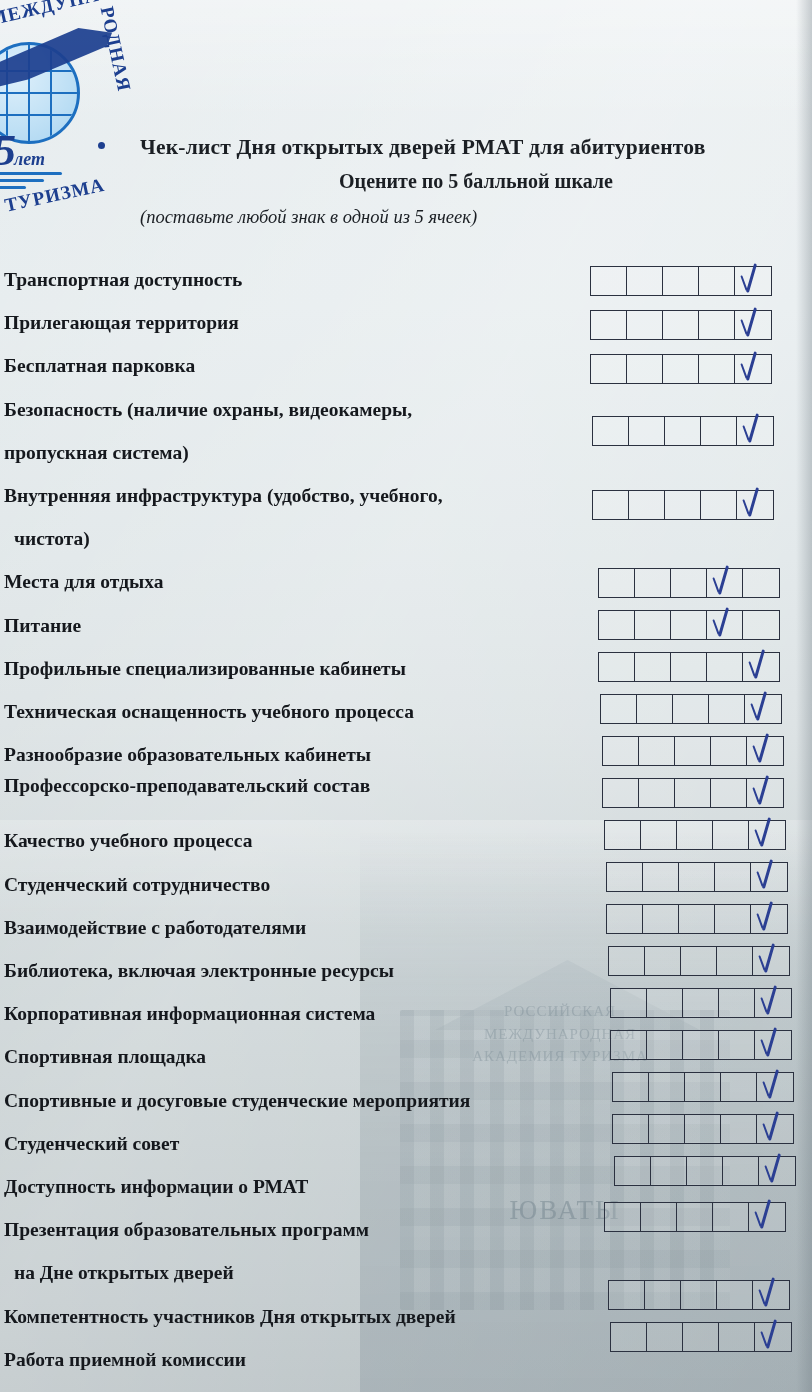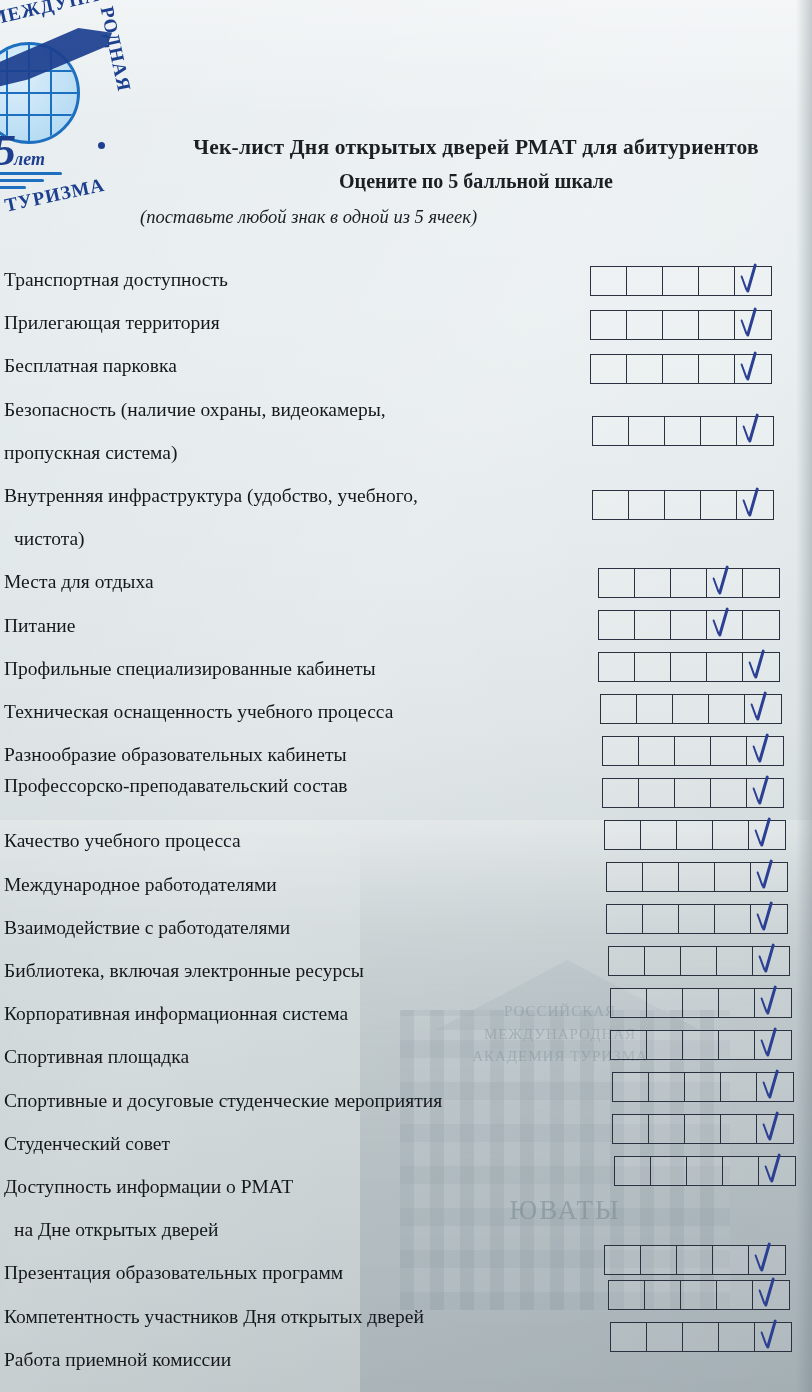--- a/index.html
+++ b/index.html
@@ -182,21 +182,20 @@
     border-radius: 50%;
     background: #1d3f8f;
   }
 
   
   .title {
     position: absolute;
     left: 140px;
     top: 135px;
     width: 672px;
-    text-align: center;
     font-size: 21.5px;
     font-weight: bold;
     letter-spacing: .2px;
   }
   .subtitle {
     position: absolute;
     left: 140px;
     top: 170px;
     width: 672px;
     text-align: center;
@@ -216,20 +215,21 @@
   
   .rows {
     position: absolute;
     left: 0;
     top: 258px;
     width: 812px;
   }
   .row {
     position: relative;
     height: 43.2px;
+    font-weight: bold;
   }
   .row .label {
     position: absolute;
     left: 4px;
     font-size: 19.5px;
     line-height: 1;
     white-space: nowrap;
     color: #15181d;
   }
   .row .label.indent { left: 14px; }
@@ -471,21 +471,21 @@
           <div class="cell"></div>
           <div class="cell"></div>
           <div class="cell"></div>
           <div class="cell"></div>
           <div class="cell">
             <span class="mark"></span>
           </div>
         </div>
       </div>
       <div class="row">
-        <div class="label" style="top: 12px;">Международное работодателями</div>
+        <div class="label" style="top: 12px;">Студенческий сотрудничество</div>
         <div class="cells" style="left: 606px; top: -0.8px;">
           <div class="cell"></div>
           <div class="cell"></div>
           <div class="cell"></div>
           <div class="cell"></div>
           <div class="cell">
             <span class="mark"></span>
           </div>
         </div>
       </div>
@@ -567,35 +567,35 @@
           <div class="cell"></div>
           <div class="cell"></div>
           <div class="cell"></div>
           <div class="cell"></div>
           <div class="cell">
             <span class="mark"></span>
           </div>
         </div>
       </div>
       <div class="row">
-        <div class="label indent" style="top: 12px;">на Дне открытых дверей</div>
-      </div>
-      <div class="row">
         <div class="label" style="top: 12px;">Презентация образовательных программ</div>
         <div class="cells" style="left: 604px; top: -6.4px;">
           <div class="cell"></div>
           <div class="cell"></div>
           <div class="cell"></div>
           <div class="cell"></div>
           <div class="cell">
             <span class="mark"></span>
           </div>
         </div>
       </div>
       <div class="row">
+        <div class="label indent" style="top: 12px;">на Дне открытых дверей</div>
+      </div>
+      <div class="row">
         <div class="label" style="top: 12px;">Компетентность участников Дня открытых дверей</div>
         <div class="cells" style="left: 608px; top: -14.8px;">
           <div class="cell"></div>
           <div class="cell"></div>
           <div class="cell"></div>
           <div class="cell"></div>
           <div class="cell">
             <span class="mark"></span>
           </div>
         </div>

